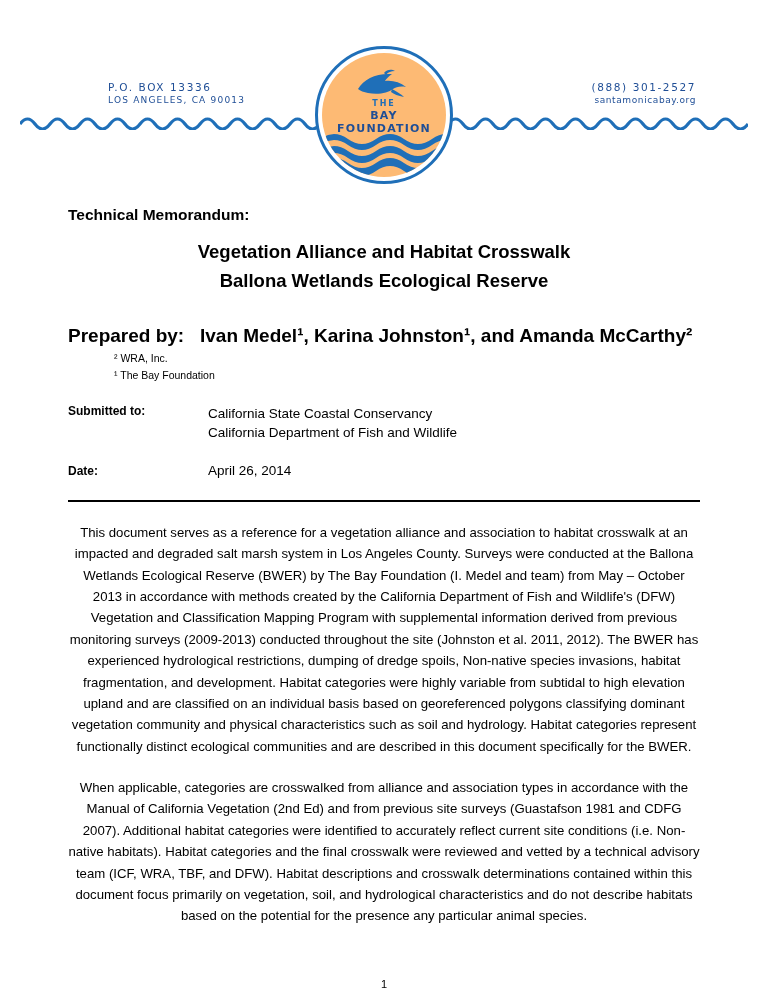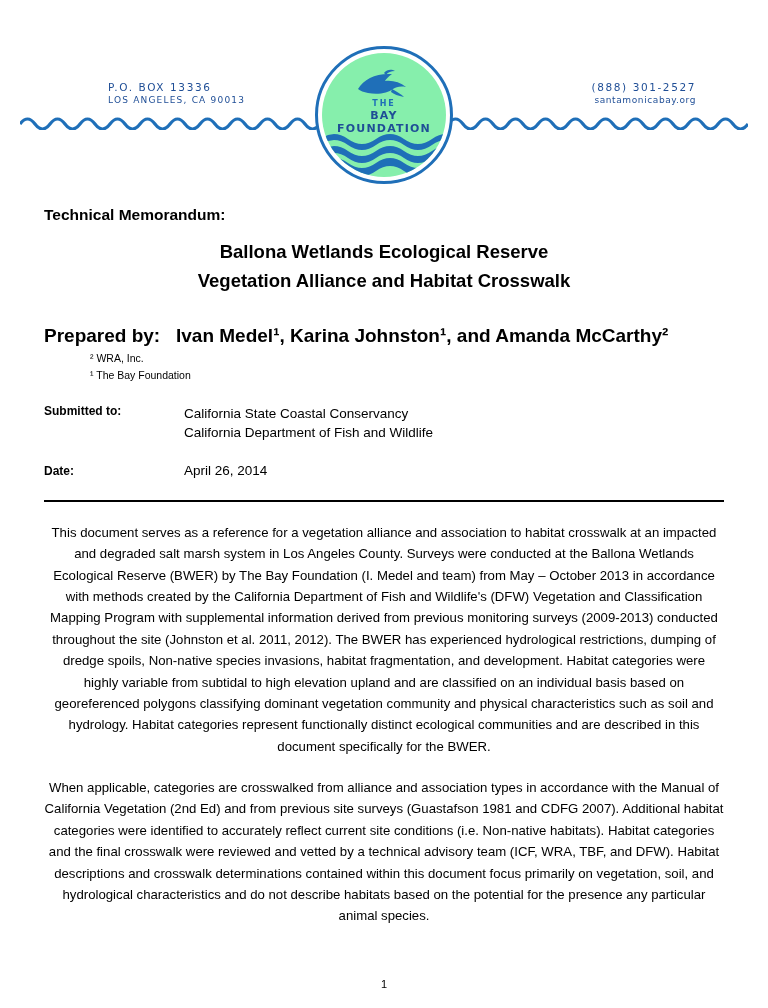--- a/index.html
+++ b/index.html
@@ -72,21 +72,21 @@
     height: 132px;
     border-radius: 50%;
     background: #ffffff;
     border: 3px solid #1f6fb8;
     overflow: hidden;
   }
   .logo-inner {
     position: absolute;
     inset: 4px;
     border-radius: 50%;
-    background: #86efac;
+    background: #fdba74;
     overflow: hidden;
   }
   .logo-the {
     position: absolute;
     top: 46px;
     width: 100%;
     text-align: center;
     font-size: 8px;
     letter-spacing: 2px;
     color: #1f6fb8;
@@ -114,21 +114,21 @@
     position: absolute;
     bottom: 0;
     left: 0;
     width: 100%;
     height: 52px;
   }
 
   
   .doc {
     position: relative;
-    padding: 0 44px;
+    padding: 0 68px;
     box-sizing: border-box;
     margin-top: 24px;
   }
   .memo-label {
     font-weight: bold;
     font-size: 15.5px;
     margin-top: 16px;
   }
   .title {
     text-align: center;
@@ -243,22 +243,22 @@
       </div>
     </div>
   </div>
 </div>
 
 <div class="doc">
 
   <div class="memo-label">Technical Memorandum:</div>
 
   <div class="title">
+    <div>Vegetation Alliance and Habitat Crosswalk</div>
     <div>Ballona Wetlands Ecological Reserve</div>
-    <div>Vegetation Alliance and Habitat Crosswalk</div>
   </div>
 
   <div class="meta">
 
     <div>
       <div class="prepared-line">
         <span>Prepared by:</span>
         &nbsp;
         <span>Ivan Medel¹, Karina Johnston¹, and Amanda McCarthy²</span>
       </div>

